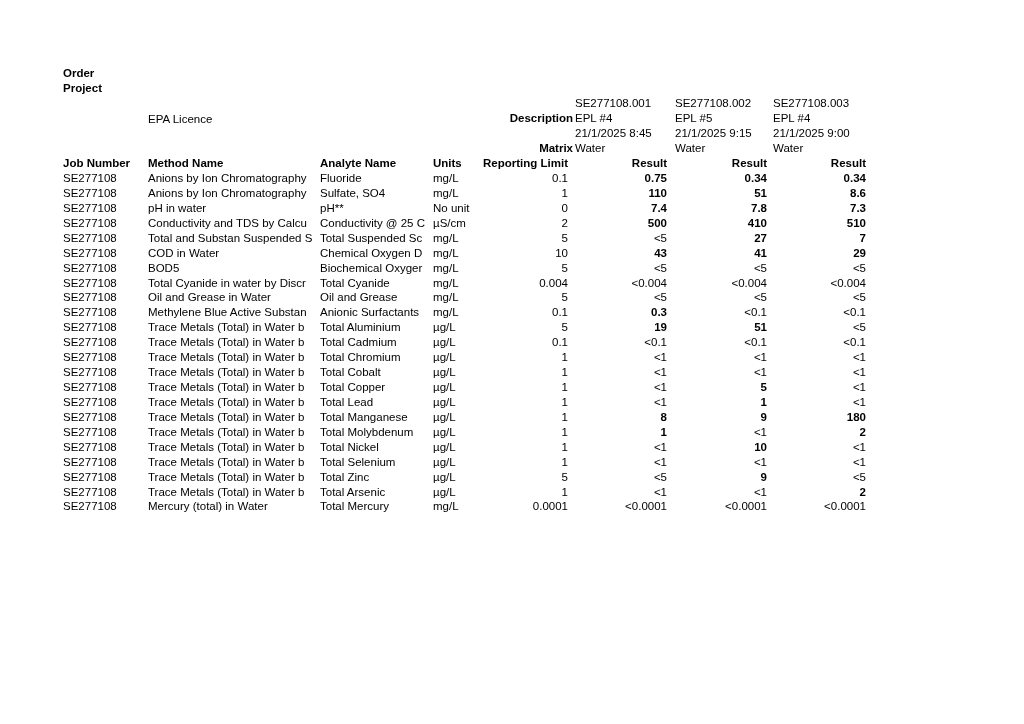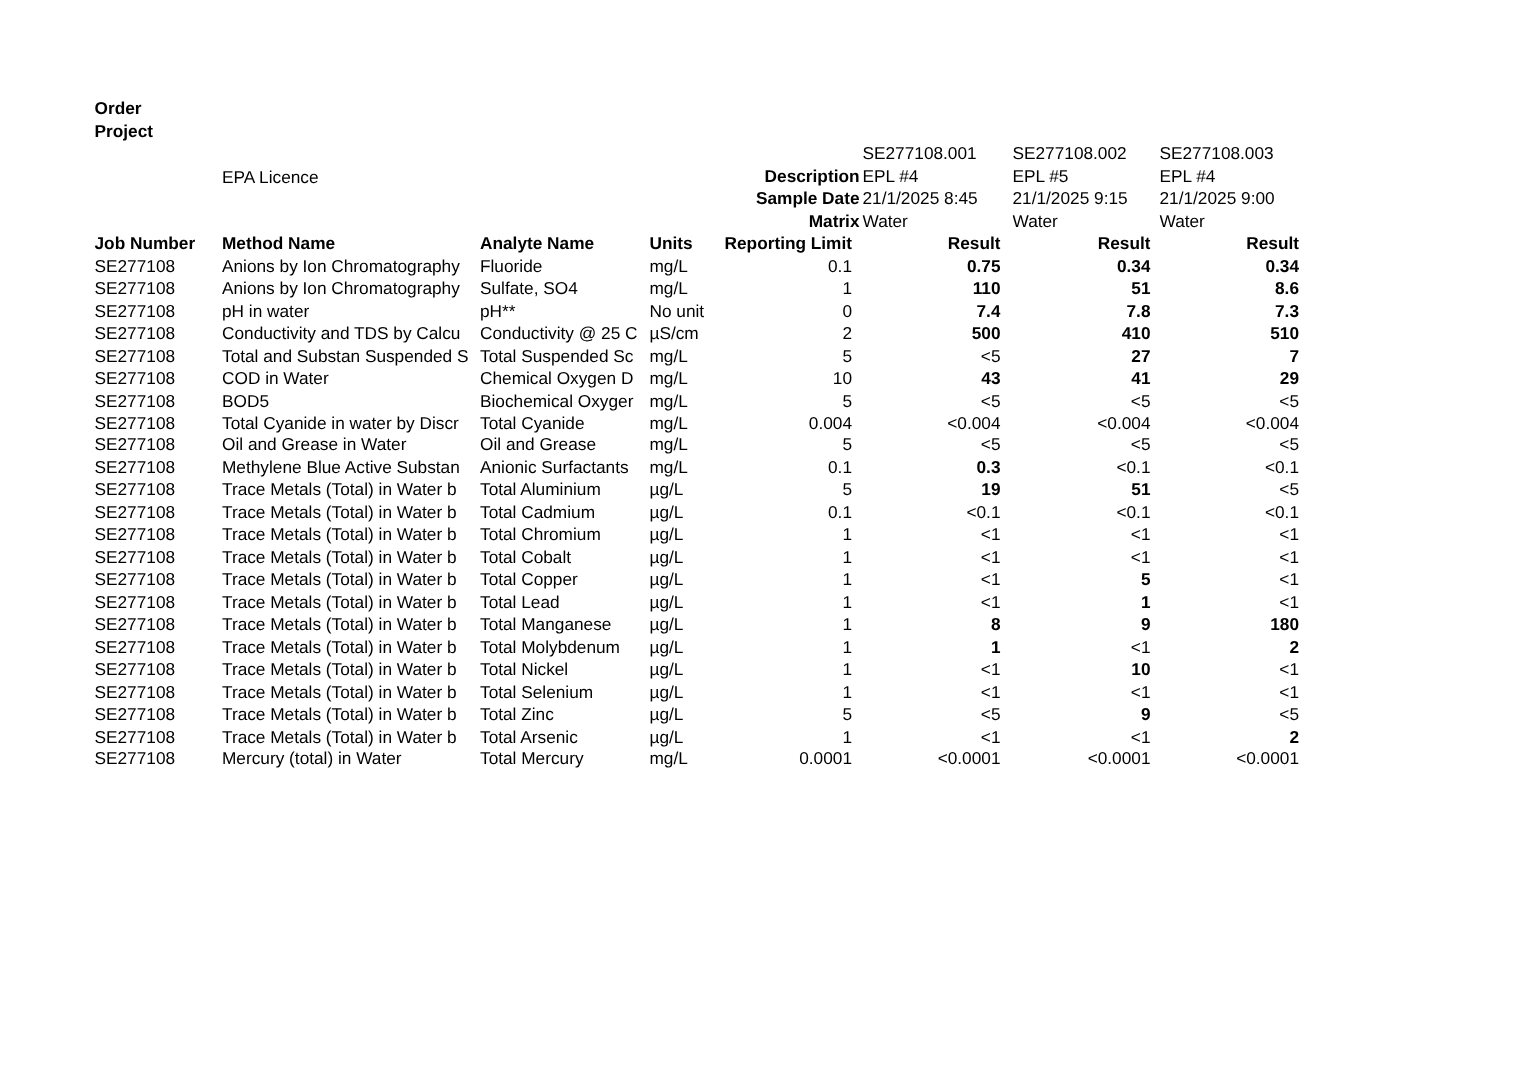--- a/index.html
+++ b/index.html
@@ -57,21 +57,20 @@
         <span class="cell meta-v1">SE277108.002</span>
         <span class="cell meta-v2">SE277108.003</span>
       </div>
       <div class="line" style="top: 45px;">
         <span class="cell meta-lbl">Description</span>
         <span class="cell meta-v0">EPL #4</span>
         <span class="cell meta-v1">EPL #5</span>
         <span class="cell meta-v2">EPL #4</span>
       </div>
       <div class="line" style="top: 60px;">
-        <span class="cell meta-lbl">Sample Date</span>
         <span class="cell meta-v0">21/1/2025 8:45</span>
         <span class="cell meta-v1">21/1/2025 9:15</span>
         <span class="cell meta-v2">21/1/2025 9:00</span>
       </div>
       <div class="line" style="top: 75px;">
         <span class="cell meta-lbl">Matrix</span>
         <span class="cell meta-v0">Water</span>
         <span class="cell meta-v1">Water</span>
         <span class="cell meta-v2">Water</span>
       </div>

